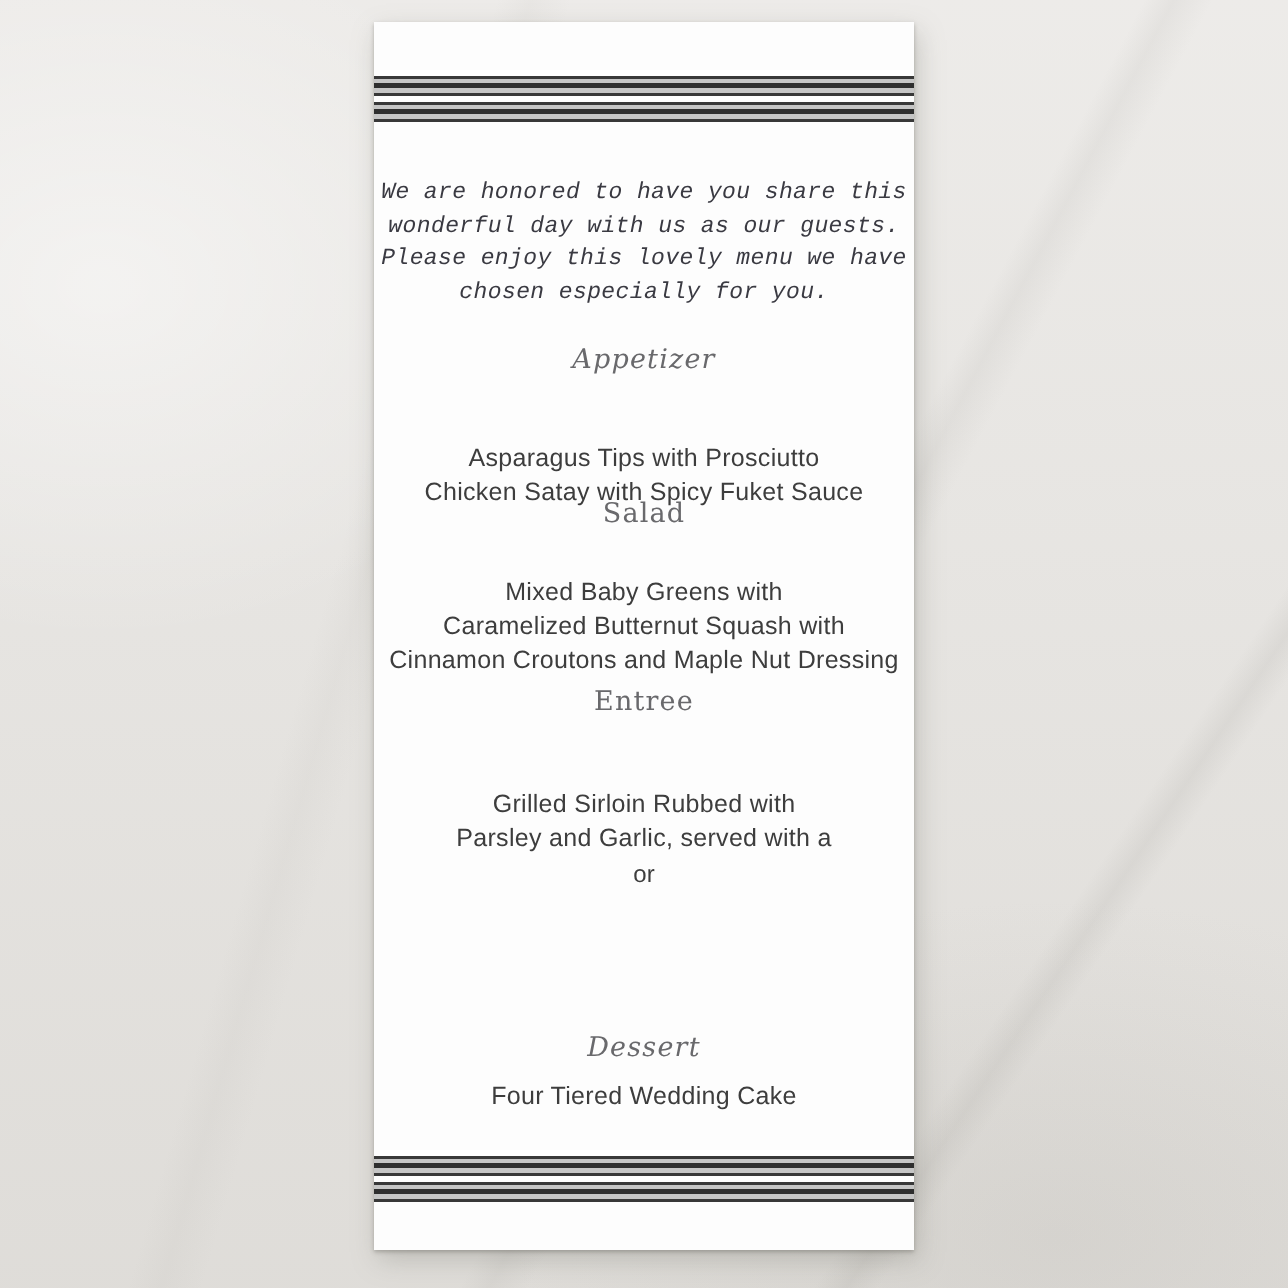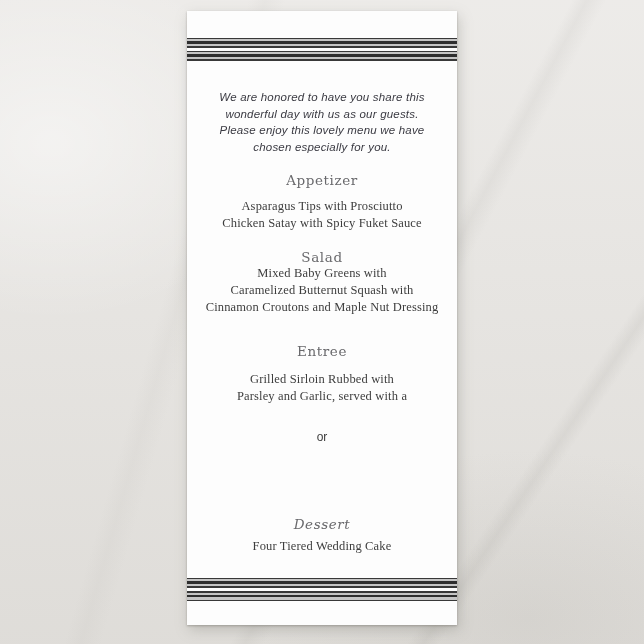--- a/index.html
+++ b/index.html
@@ -51,52 +51,53 @@
       var(--stripe-mid)  3.5px, var(--stripe-mid)  6px,
       var(--stripe-gray) 6px,   var(--stripe-gray) 8.5px,
       var(--stripe-dark) 8.5px, var(--stripe-dark) 10px);
   }
   .track-gap { height: 3px; background: var(--card-bg); }
 
   .center-text { position: absolute; left: 0; right: 0; text-align: center; }
 
   .intro {
     top: 78px;
-    font-family: Liberation Sans, sans-serif;
+    font-family: Liberation Mono, monospace;
     font-style: italic;
     font-size: 11.5px;
     line-height: 16.5px;
     color: var(--script-color);
     letter-spacing: 0.2px;
   }
 
   .heading {
     font-family: "DejaVu Serif", serif;
     font-size: 13.5px;
     line-height: 15px;
     color: var(--heading-color);
     letter-spacing: 0.6px;
   }
-  .heading-appetizer { top: 162px; }
+  .heading-appetizer { top: 162px; font-style: italic; }
   .heading-salad     { top: 239px; }
   .heading-entree    { top: 333px; }
   .heading-dessert   { top: 506px; font-style: italic; }
 
   .items {
-    font-family: Liberation Serif, serif;
+    font-family: Liberation Sans, sans-serif;
     font-size: 12.5px;
     line-height: 17px;
     color: var(--body-color);
     letter-spacing: 0.15px;
+    margin-top: 23px;
   }
   .items-appetizer { top: 187px; }
   .items-salad     { top: 254px; }
   .items-entree1   { top: 360px; }
   .items-entree2   { top: 444px; }
-  .items-dessert   { top: 527px; }
+  .items-dessert   { top: 506px; }
 
   .or-sep {
     top: 419px;
     font-family: "Liberation Sans", sans-serif;
     font-size: 12px;
     line-height: 15px;
     color: var(--body-color);
   }
 </style>
 </head>

